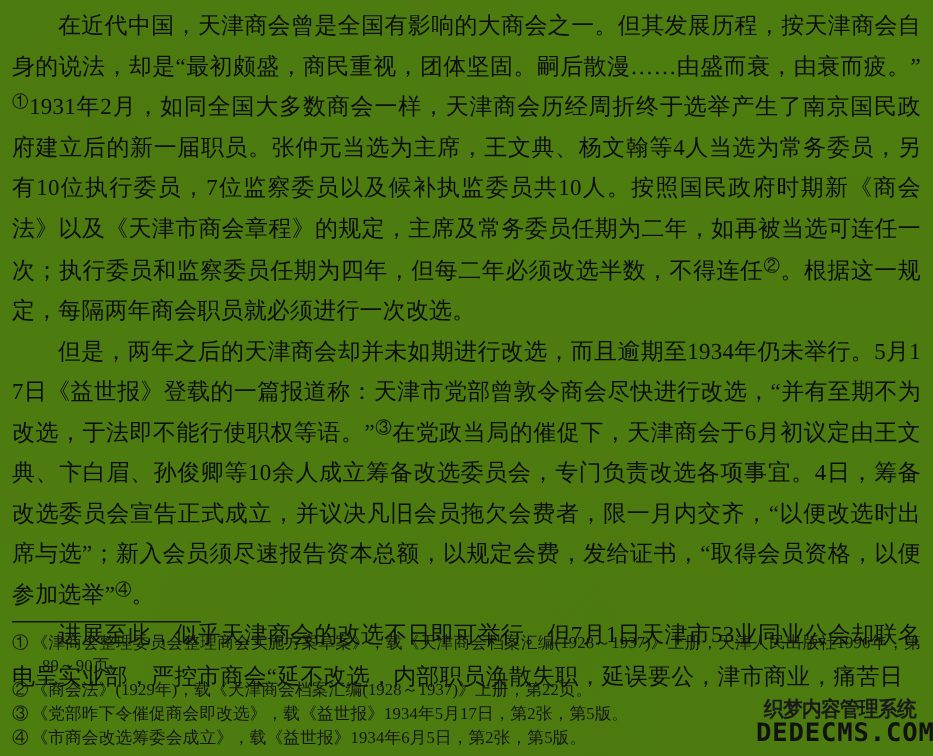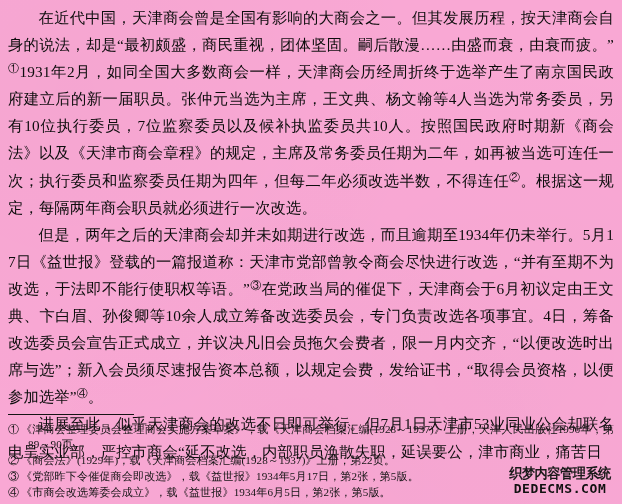--- a/index.html
+++ b/index.html
@@ -6,21 +6,21 @@
   html, body {
     margin: 0;
     padding: 0;
     background: #ffffff;
   }
 
   #page {
     position: relative;
     width: 622px;
     height: 504px;
-    background: #f9a8d4;
+    background: #4d7c0f;
     overflow: hidden;
     font-family: "Liberation Serif", "DejaVu Serif", serif;
     color: #111111;
     -webkit-font-smoothing: none;
   }
 
   
   #page::before {
     content: "";
     position: absolute;
@@ -117,21 +117,21 @@
     font-weight: 700;
     letter-spacing: -0.5px;
     color: #1a1a1a;
     line-height: 15px;
     white-space: nowrap;
     transform: scaleX(0.94);
   }
 
   .wm-en {
     font-family: "DejaVu Sans Mono", "Liberation Mono", monospace;
-    font-size: 13px;
+    font-size: 17px;
     font-weight: 700;
     letter-spacing: 0.6px;
     color: #111111;
     line-height: 14px;
     white-space: nowrap;
     margin-top: 1px;
   }
 </style>
 </head>
 <body>

